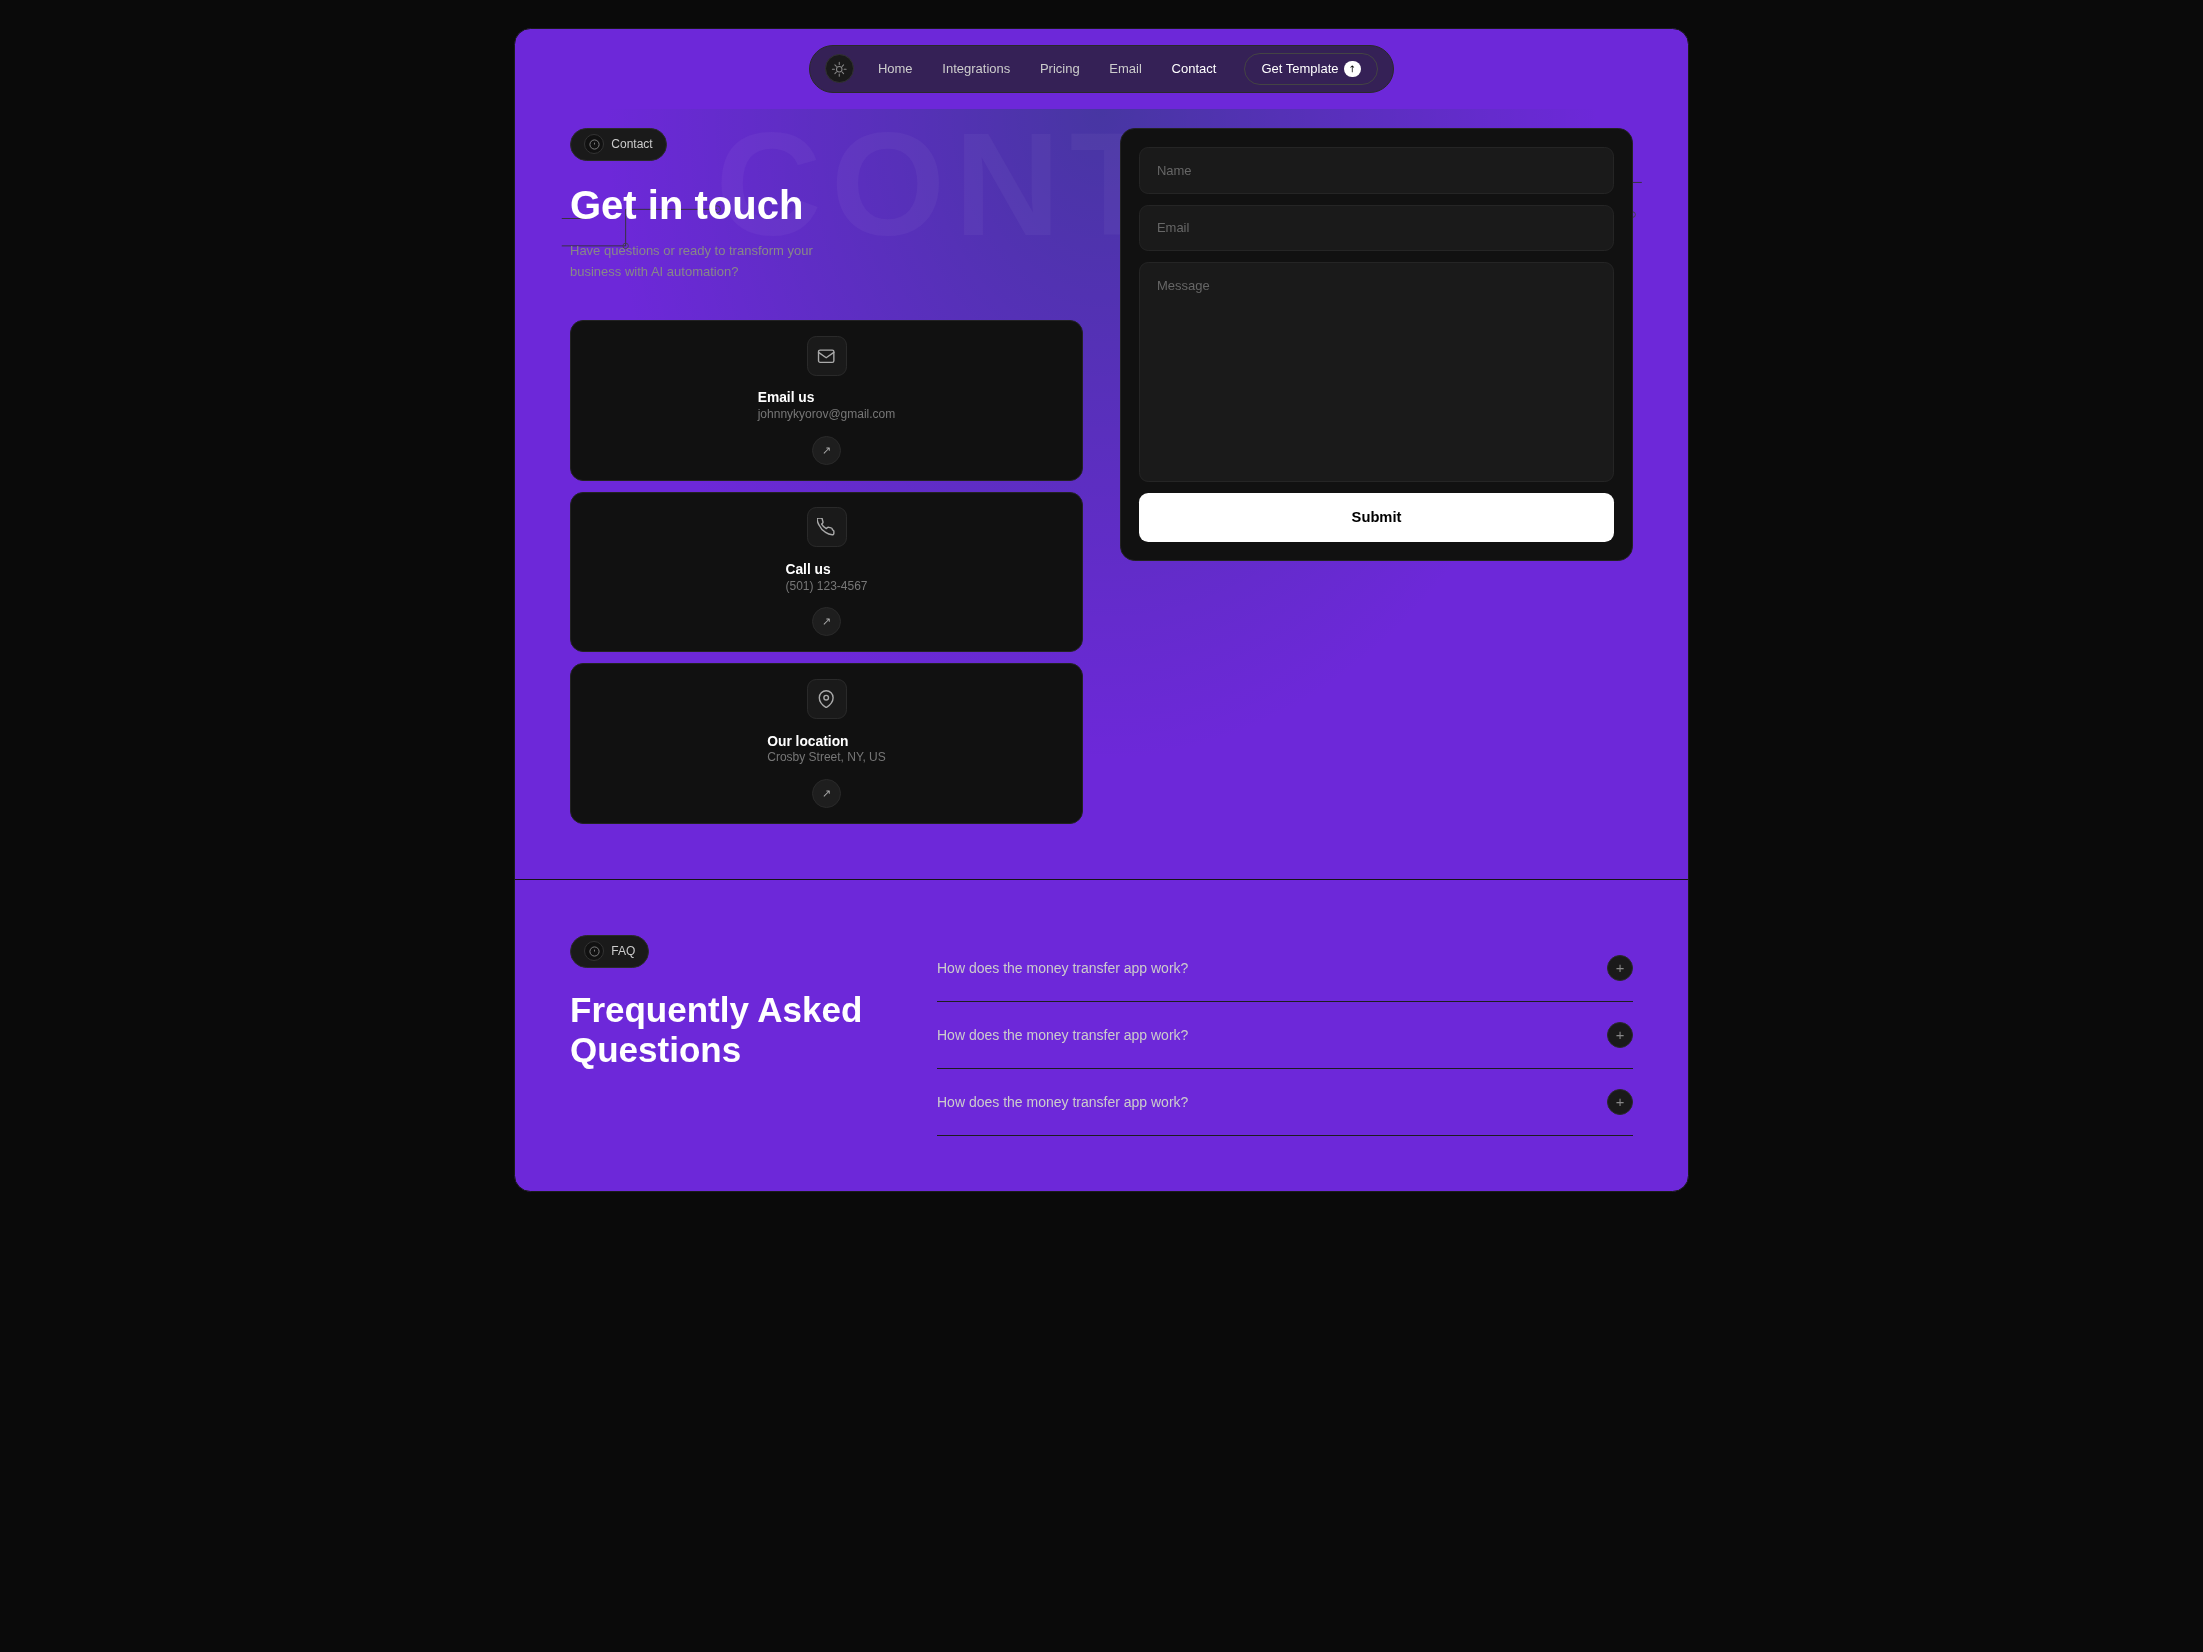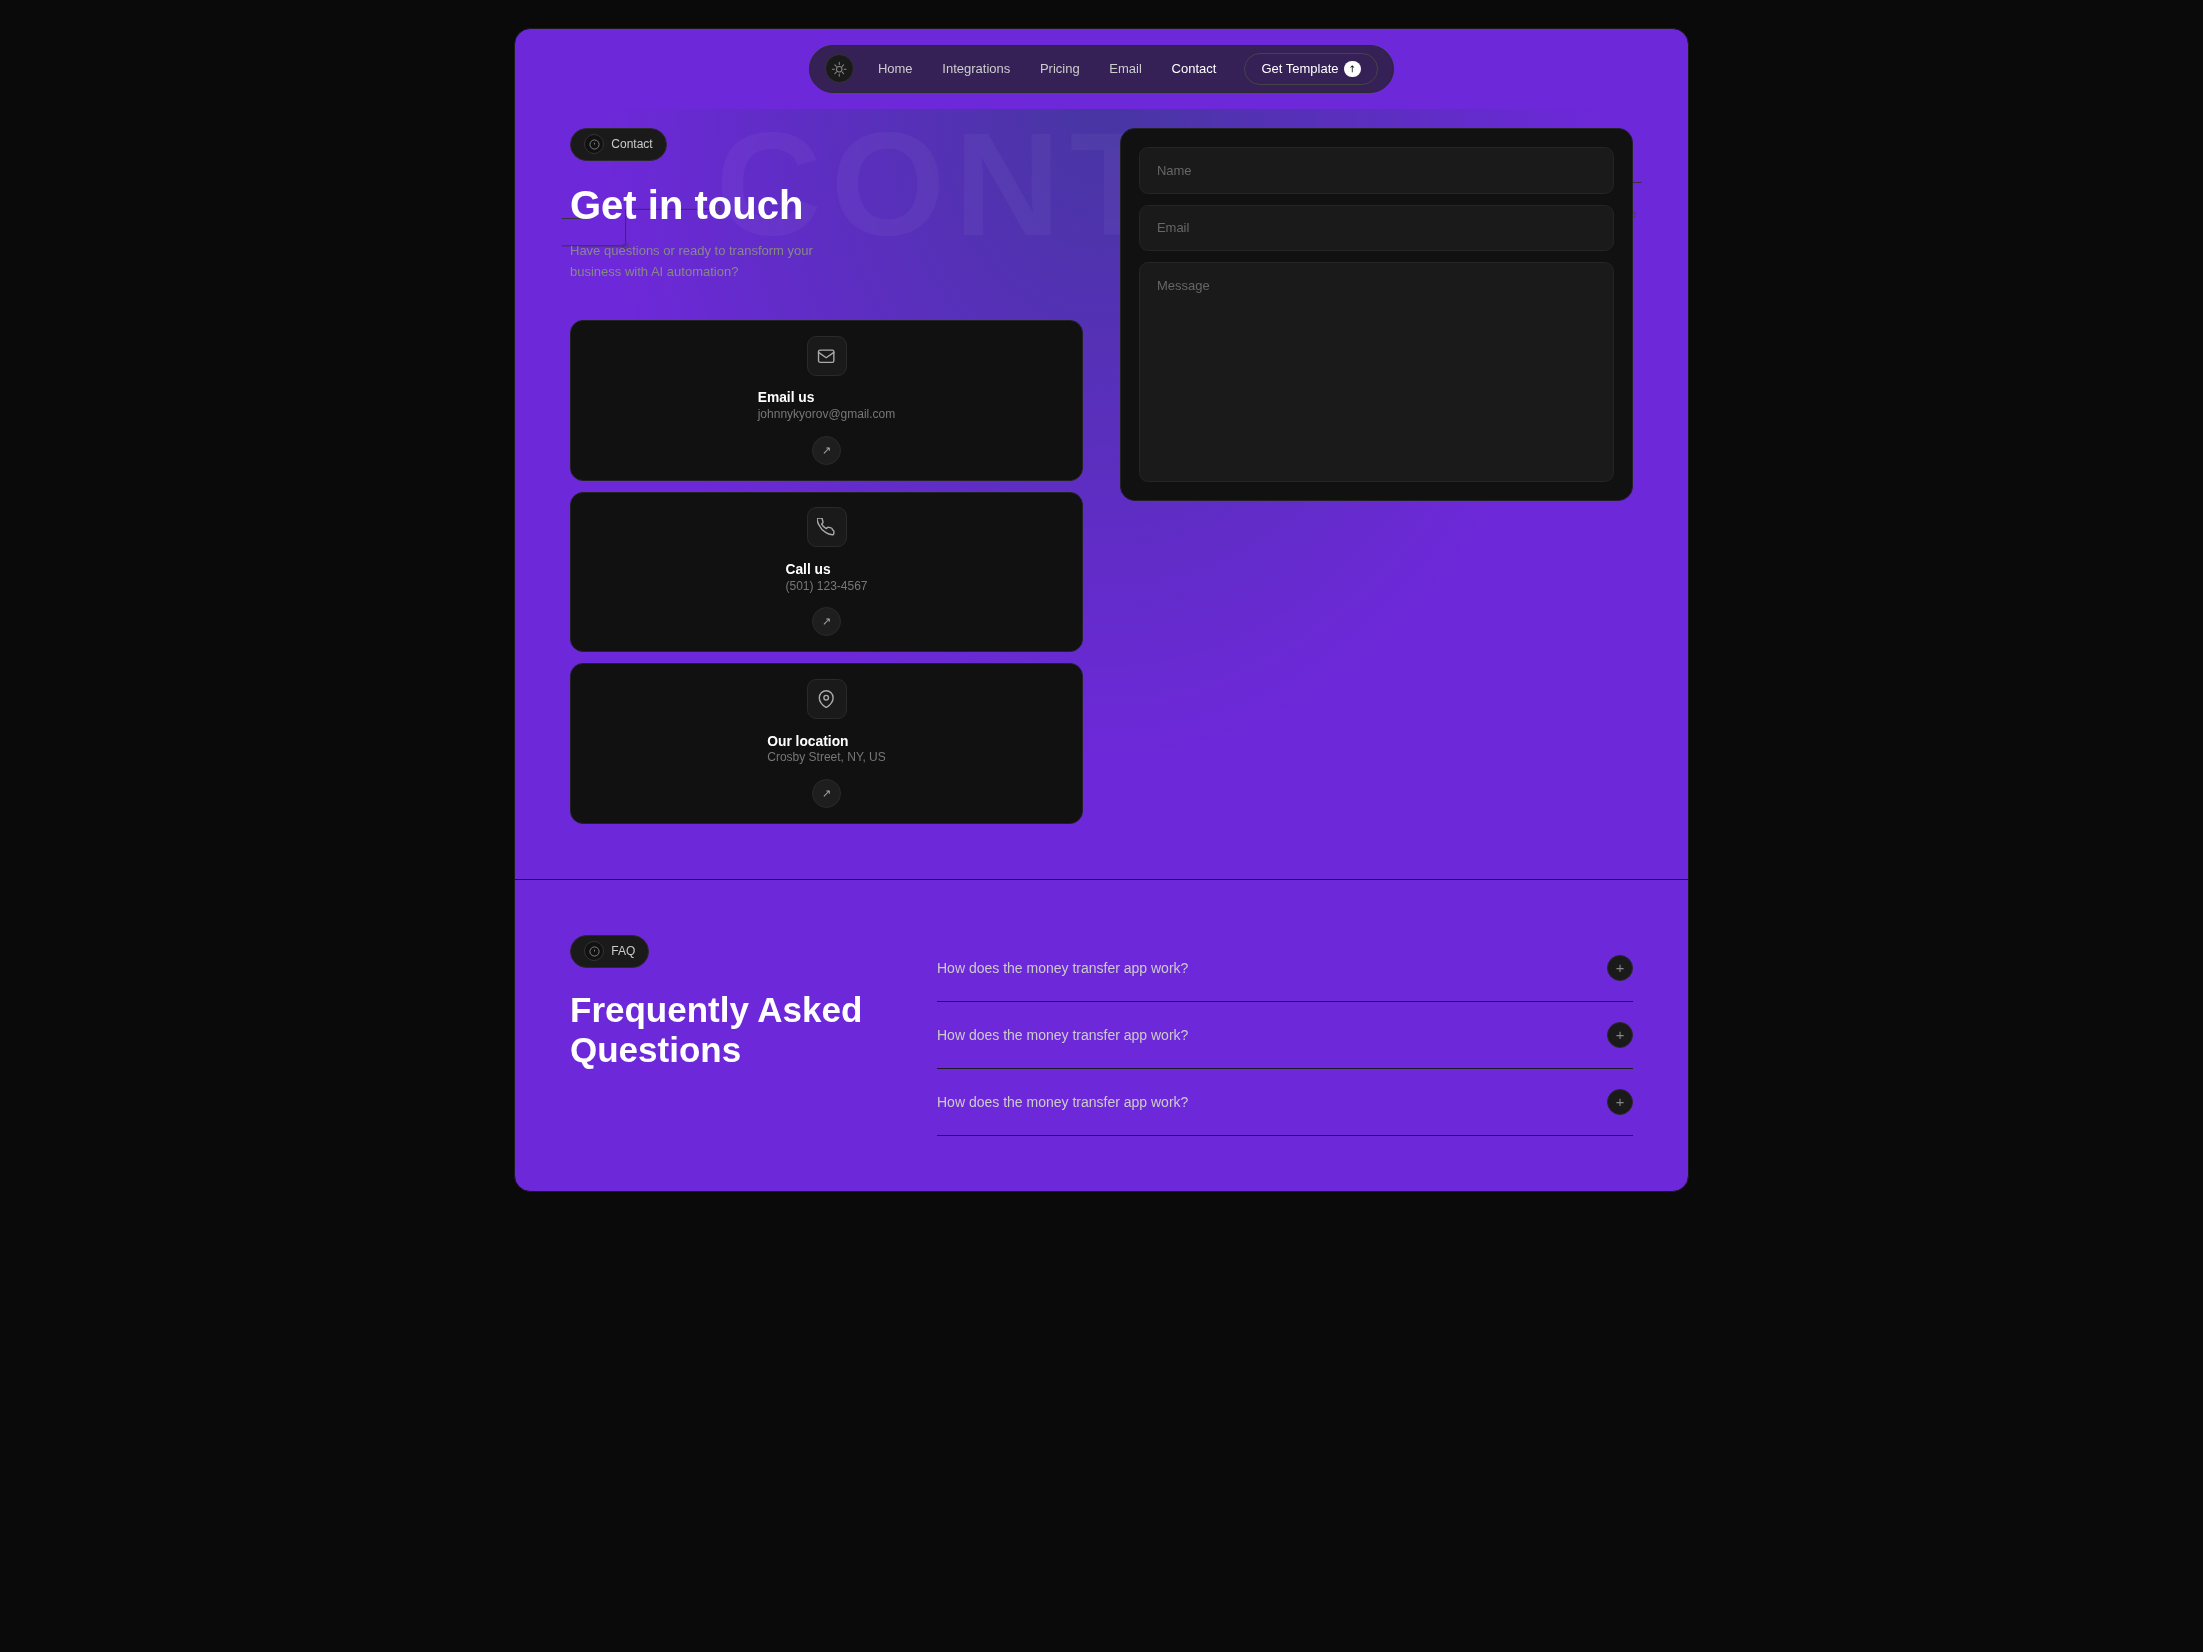--- a/index.html
+++ b/index.html
@@ -512,20 +512,21 @@
           </div>
 
         </div>
       </div>
 
       <div class="right-panel">
         <div class="contact-form">
           <input type="text" class="form-input" placeholder="Name" style="">
           <input type="email" class="form-input" placeholder="Email" style="">
           <textarea class="form-textarea" placeholder="Message" style=""></textarea>
+          <button class="submit-btn">Submit</button>
         </div>
       </div>
 
     </div>
   </div>
 
   <div class="faq-section">
 
     <div class="faq-left">
       <div class="section-badge">

